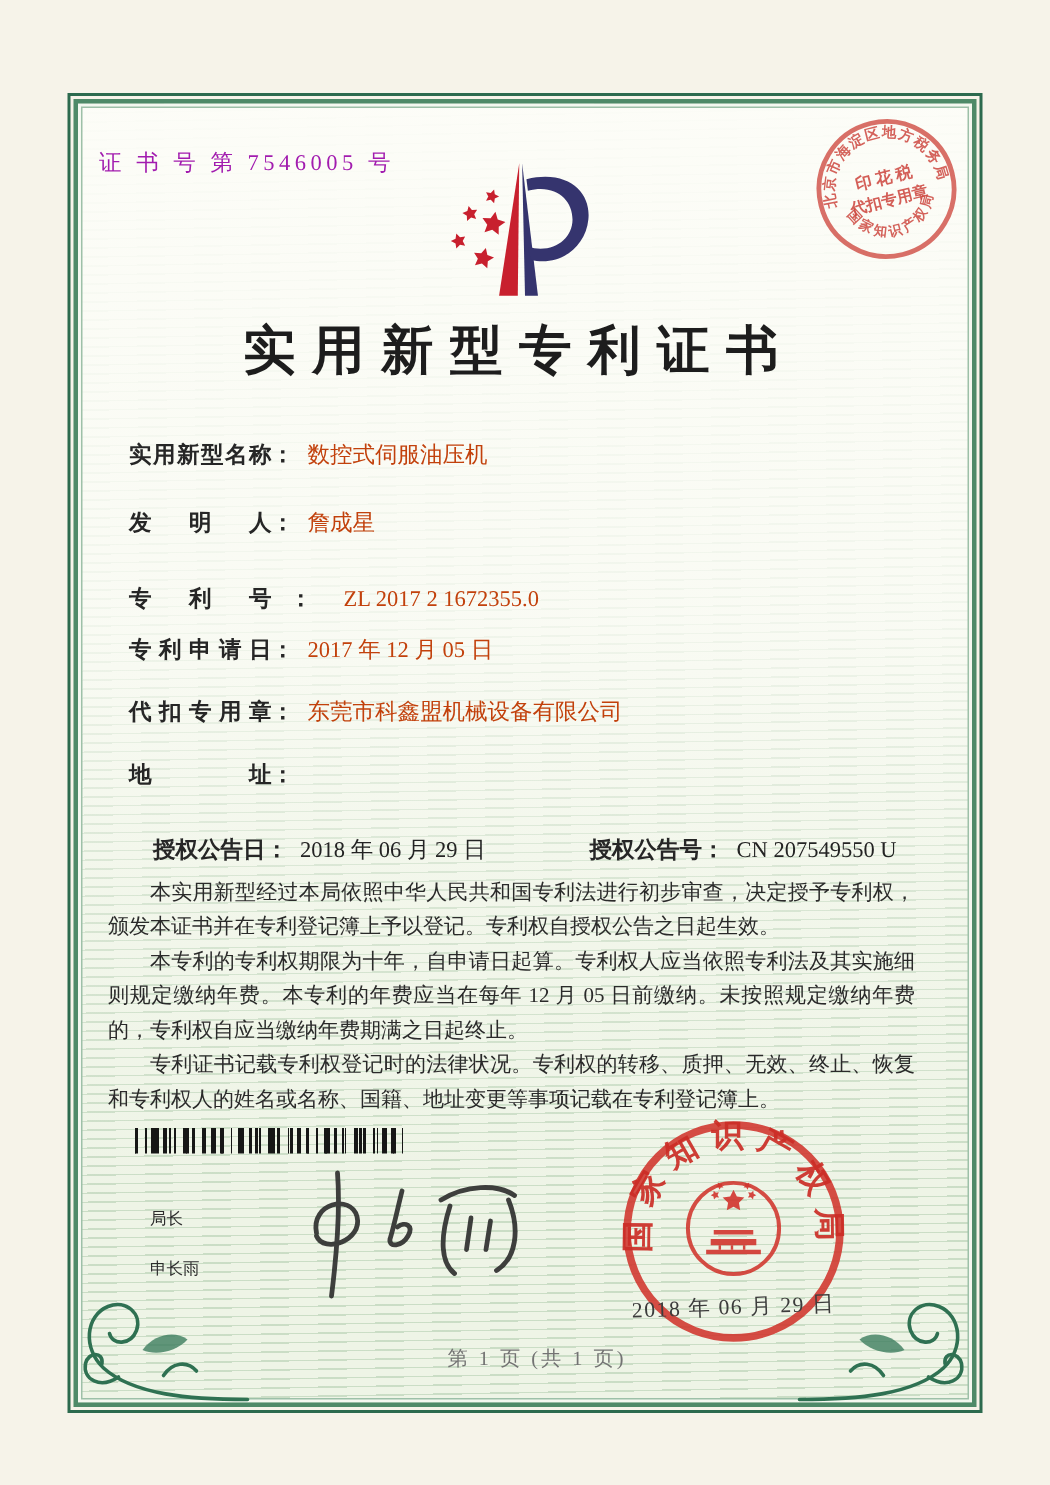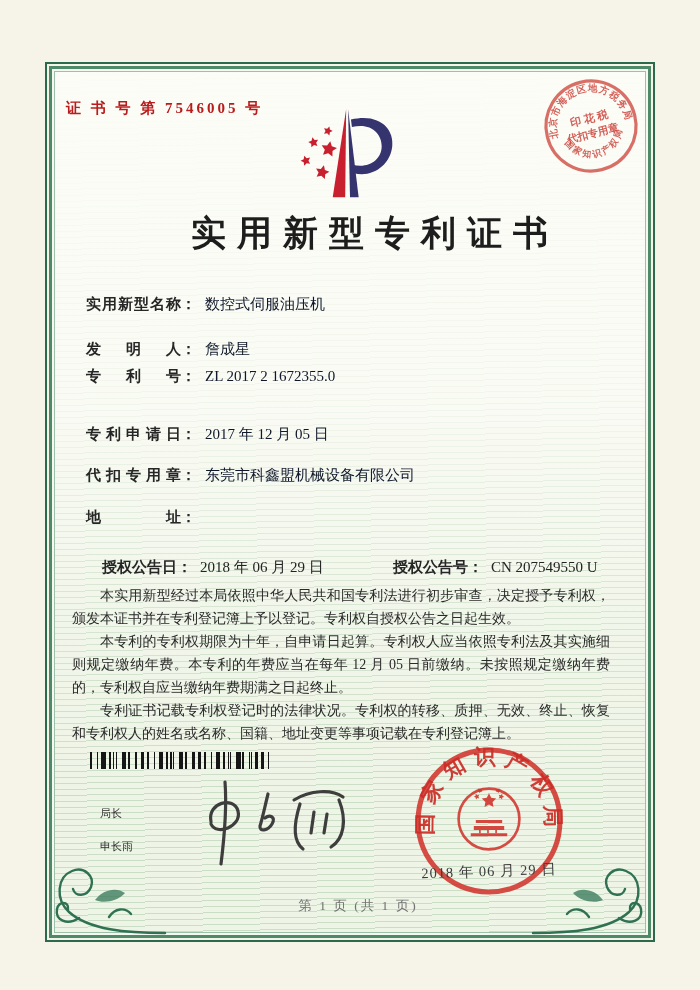--- a/index.html
+++ b/index.html
@@ -11,34 +11,34 @@
   .frame{position:absolute;left:45px;top:62px;width:602px;height:872px;
          border:2px solid #2c6a4e;padding:2px;background:#f6f3e9;}
   .frame-in{width:100%;height:100%;box-sizing:border-box;border:3px solid #4e8a68;
     box-shadow:inset 0 0 0 2px #f4f8f0, inset 0 0 0 3px #9dc0a8;
     background:
       linear-gradient(180deg, rgba(253,253,248,0.96) 0%, rgba(253,253,248,0.75) 40%,
                       rgba(253,253,248,0.28) 60%, rgba(253,253,248,0) 85%),
       repeating-linear-gradient(179deg, rgba(120,168,122,0.30) 0 1px, rgba(248,252,244,0) 1px 6px),
       #eef4e6;}
 
-  .cert-no{position:absolute;left:66px;top:99px;font-size:15px;letter-spacing:3px;color:#b91c1c;font-weight:bold;}
+  .cert-no{position:absolute;left:66px;top:99px;font-size:15px;letter-spacing:3px;color:#a21caf;}
 
   .logo{position:absolute;left:295px;top:106px;width:110px;height:96px;}
 
   .title{position:absolute;left:45px;top:210px;width:602px;text-align:center;
-         font-size:35px;font-weight:bold;letter-spacing:11px;color:#1d1d1d;padding-left:29px;}
+         font-size:35px;font-weight:bold;letter-spacing:11px;color:#1d1d1d;}
 
   .fields{position:absolute;left:86px;top:293px;width:545px;font-size:15px;}
   .frow{position:absolute;left:0;display:flex;align-items:flex-start;line-height:23px;}
   .flabel{display:inline-block;width:95px;font-weight:bold;color:#262626;
           text-align:justify;text-align-last:justify;}
   .fcolon{font-weight:bold;margin-right:9px;color:#262626;}
-  .fvalue{color:#0f172a;}
-  .frow.r0{top:0;justify-content:center;} .frow.r1{top:45px;} .frow.r2{top:72px;} .frow.r3{top:130px;}
+  .fvalue{color:#c2410c;}
+  .frow.r0{top:0;justify-content:center;} .frow.r1{top:45px;} .frow.r2{top:96px;gap:12px;} .frow.r3{top:130px;}
   .frow.r4{top:171px;} .frow.r5{top:213px;}
   .frow.r5 .fvalue{width:438px;}
 
   .grant-row{position:absolute;left:86px;top:556px;width:545px;font-size:15px;line-height:22px;}
   .gpair{position:absolute;top:0;white-space:nowrap;}
   .gpair.left{left:16px;text-align:right;} .gpair.right{left:307px;}
   .glabel{font-weight:bold;color:#262626;}
   .gvalue{margin-left:8px;}
 
   .paragraphs{position:absolute;left:72px;top:584px;width:538px;

